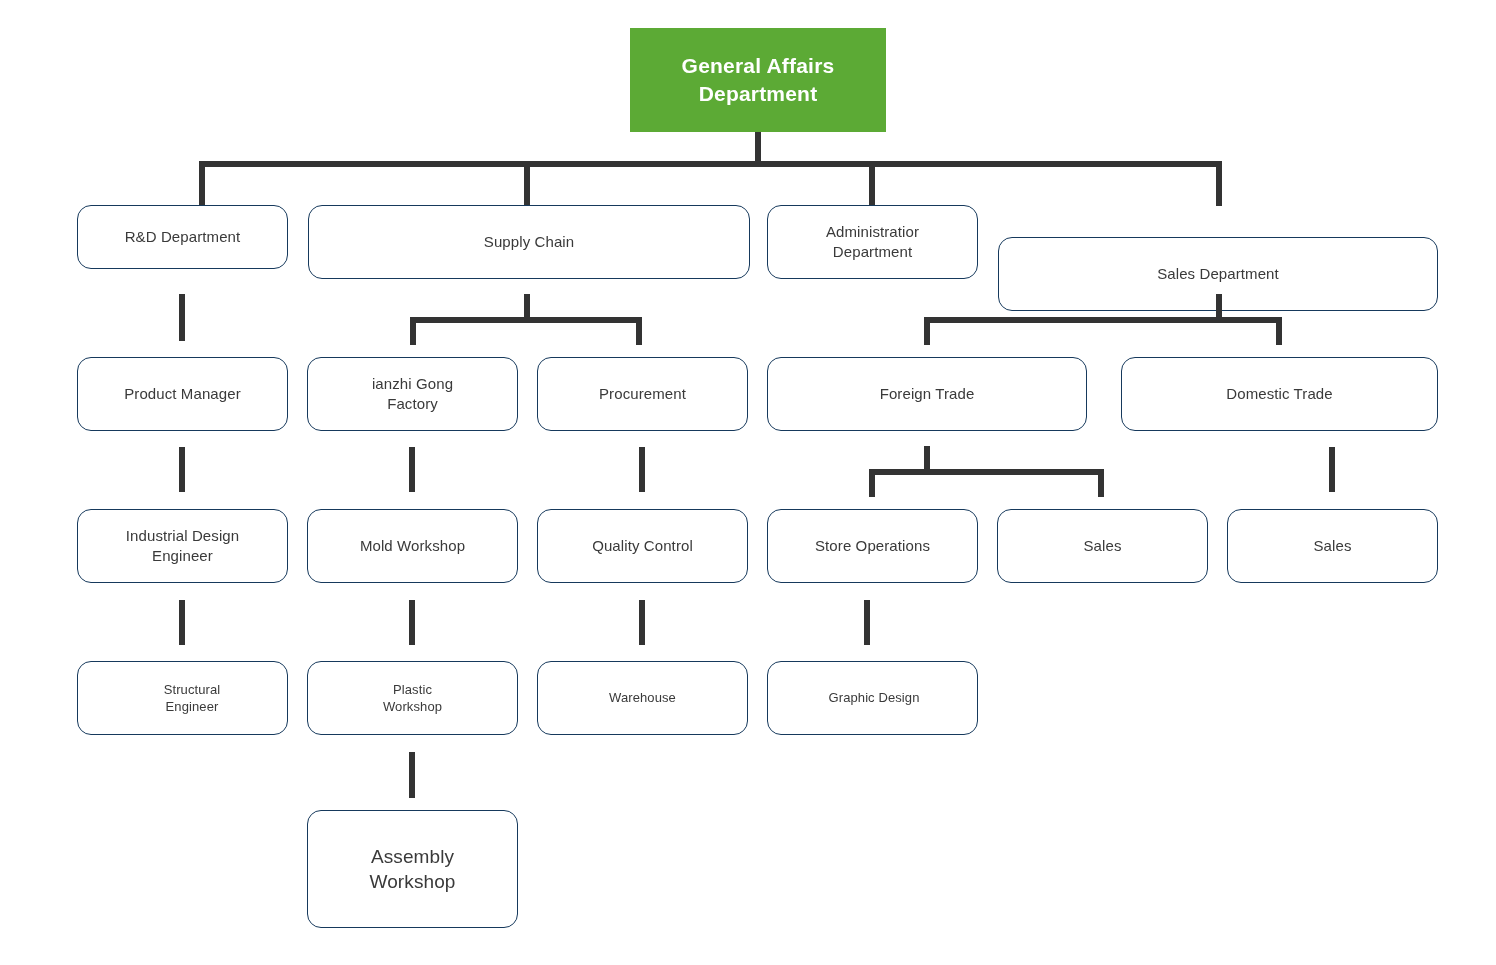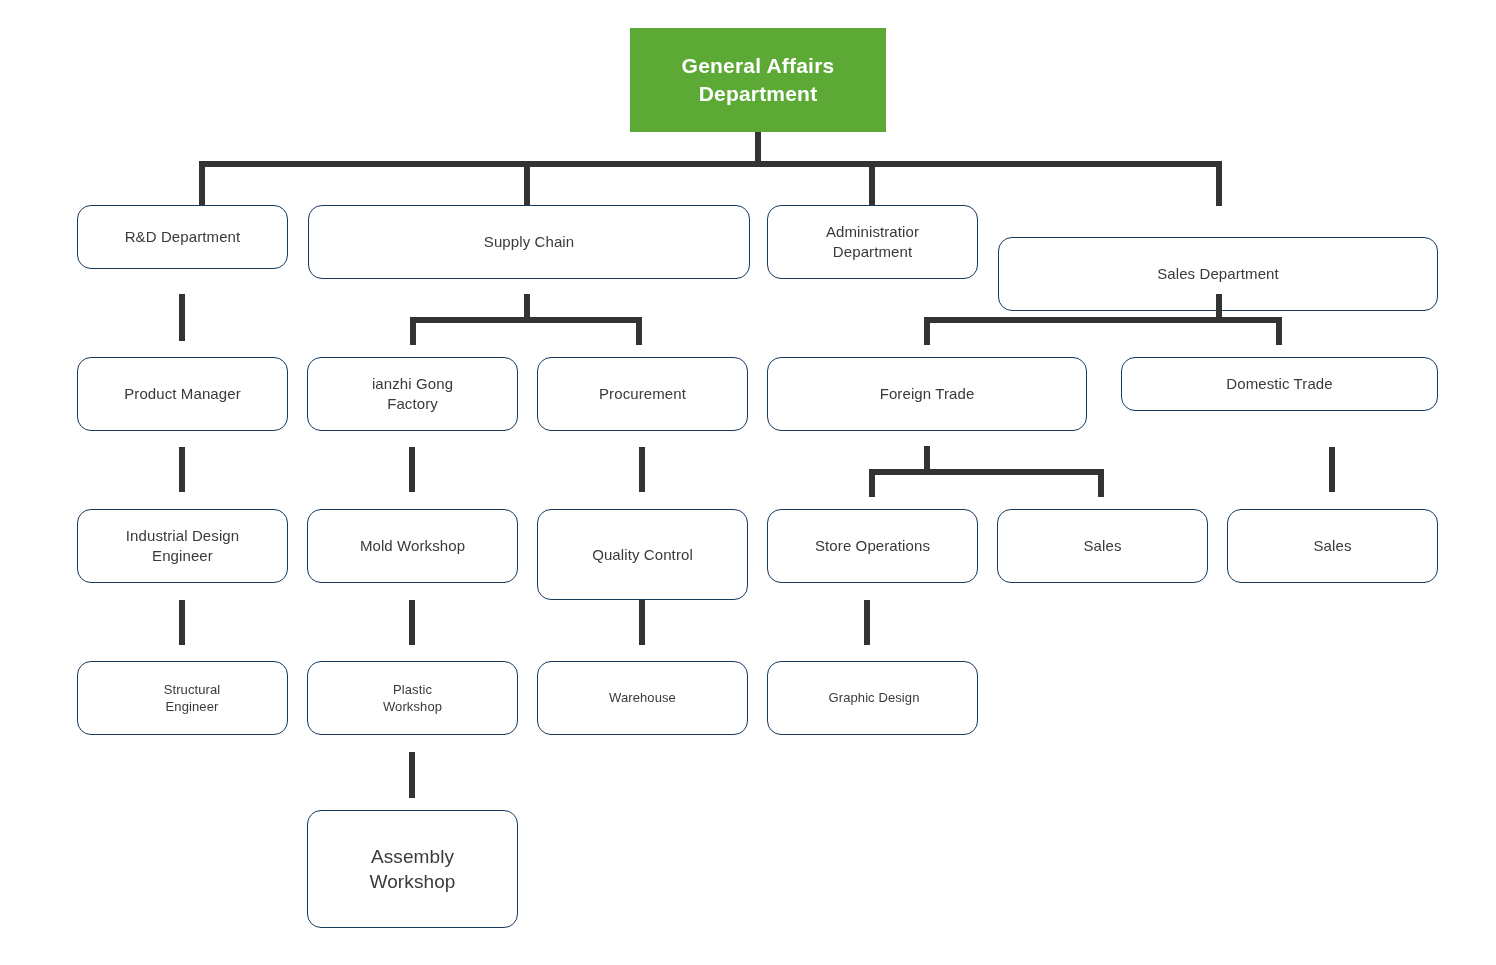--- a/index.html
+++ b/index.html
@@ -100,39 +100,39 @@
 
   <div class="node sz-md" style="left:77px; top:357px; width:211px; height:74px;">Product Manager</div>
 
   <div class="node sz-md" style="left:307px; top:357px; width:211px; height:74px;">ianzhi Gong
 Factory</div>
 
   <div class="node sz-md" style="left:537px; top:357px; width:211px; height:74px;">Procurement</div>
 
   <div class="node sz-md" style="left:767px; top:357px; width:320px; height:74px;">Foreign Trade</div>
 
-  <div class="node sz-md" style="left:1121px; top:357px; width:317px; height:54px;">Domestic Trade</div>
+  <div class="node sz-md" style="left:1121px; top:357px; width:317px; height:74px;">Domestic Trade</div>
 
   <div class="conn v" style="left:179px; top:447px; height:45px;"></div>
   <div class="conn v" style="left:409px; top:447px; height:45px;"></div>
   <div class="conn v" style="left:639px; top:447px; height:45px;"></div>
 
   <div class="conn v" style="left:924px; top:446px; height:26px;"></div>
   <div class="conn h" style="left:869px; top:469px; width:235px; height:6px;"></div>
   <div class="conn v" style="left:869px; top:469px; height:28px;"></div>
   <div class="conn v" style="left:1098px; top:469px; height:28px;"></div>
 
   <div class="conn v" style="left:1329px; top:447px; height:45px;"></div>
 
   <div class="node sz-md" style="left:77px; top:509px; width:211px; height:74px;">Industrial Design
 Engineer</div>
 
   <div class="node sz-md" style="left:307px; top:509px; width:211px; height:74px;">Mold Workshop</div>
 
-  <div class="node sz-md" style="left:537px; top:509px; width:211px; height:91px;">Quality Control</div>
+  <div class="node sz-md" style="left:537px; top:509px; width:211px; height:74px;">Quality Control</div>
 
   <div class="node sz-md" style="left:767px; top:509px; width:211px; height:74px;">Store Operations</div>
 
   <div class="node sz-md" style="left:997px; top:509px; width:211px; height:74px;">Sales</div>
 
   <div class="node sz-md" style="left:1227px; top:509px; width:211px; height:74px;">Sales</div>
 
   <div class="conn v" style="left:179px; top:600px; height:45px;"></div>
   <div class="conn v" style="left:409px; top:600px; height:45px;"></div>
   <div class="conn v" style="left:639px; top:600px; height:45px;"></div>

